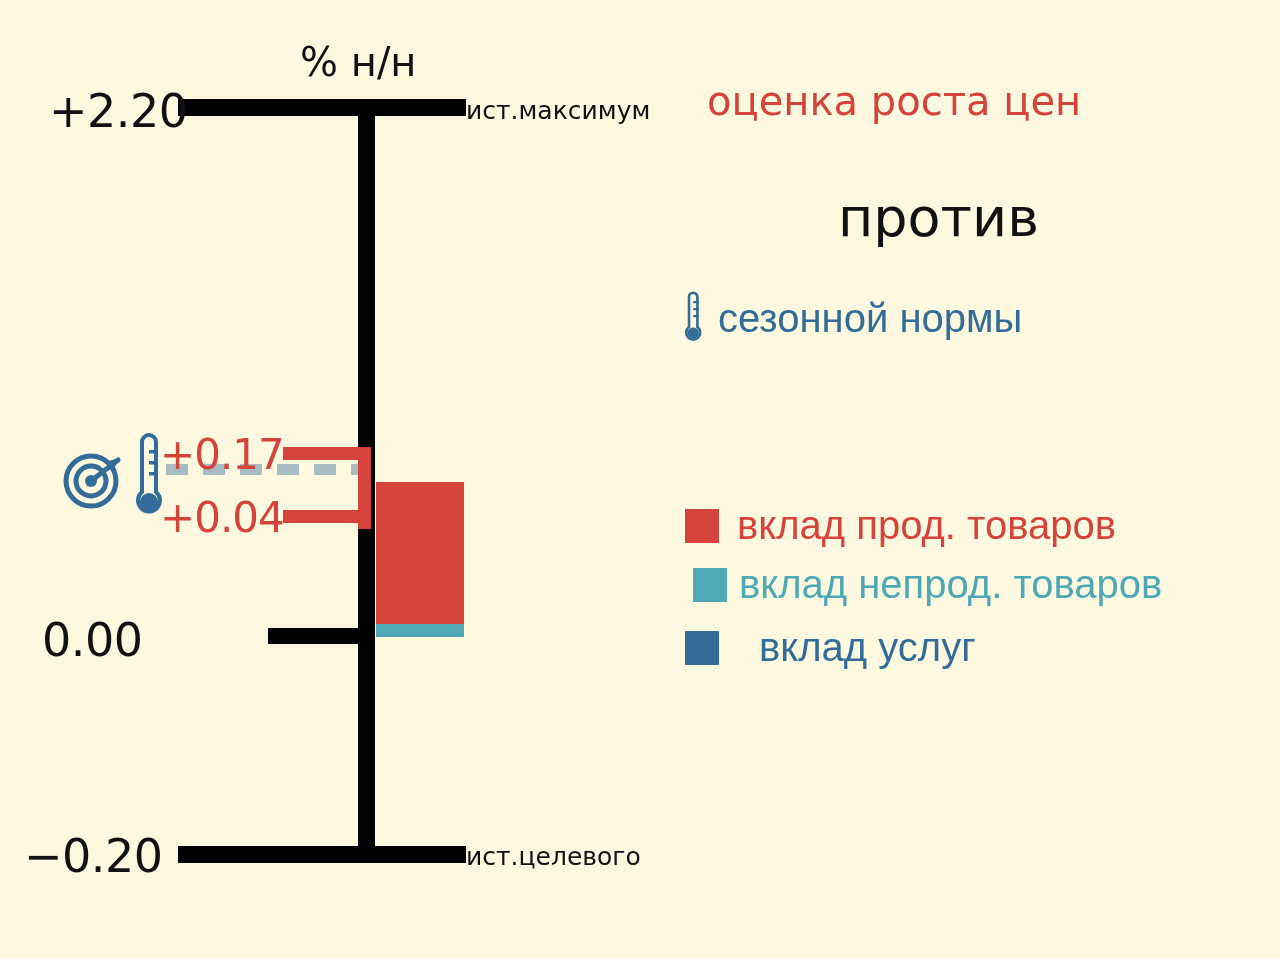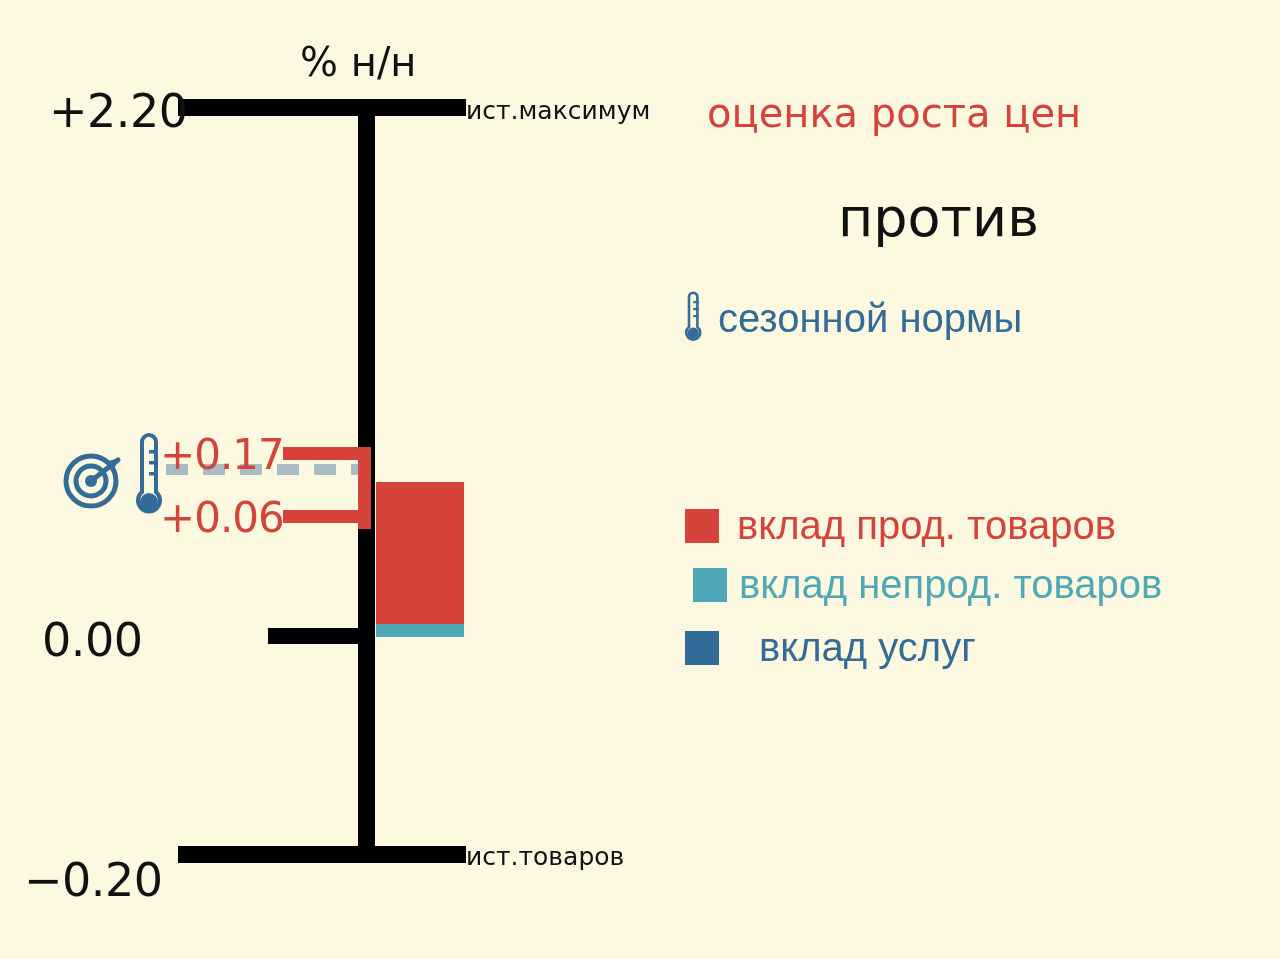--- a/index.html
+++ b/index.html
@@ -114,35 +114,35 @@
   <div class="abs axis-spine" style="left:358px; top:100px; width:17px; height:763px;"></div>
 
   <div class="abs tick-line" style="left:178px; top:99px; width:288px; height:17px;"></div>
   <div class="abs tick-value" style="left:24px; top:84px;margin-left:25px;">+2.20</div>
   <div class="abs tick-caption" style="left:466px; top:96px;">ист.максимум</div>
 
   <div class="abs tick-line" style="left:268px; top:628px; width:100px; height:16px;"></div>
   <div class="abs tick-value" style="left:42px; top:613px;">0.00</div>
 
   <div class="abs tick-line" style="left:178px; top:846px; width:288px; height:17px;"></div>
-  <div class="abs tick-value" style="left:24px; top:853px;">−0.20</div>
-  <div class="abs tick-caption" style="left:466px; top:842px;">ист.товаров</div>
+  <div class="abs tick-value" style="left:24px; top:829px;">−0.20</div>
+  <div class="abs tick-caption" style="left:466px; top:842px;">ист.целевого</div>
 
   <div class="bar-seg" style="left:376px; top:482px; width:88px; height:142px; background:#D6433B;"></div>
 
   <div class="bar-seg" style="left:376px; top:624px; width:88px; height:13px; background:#4EA8B5;"></div>
 
   <div class="dash-line" style="left:166px; top:464px; width:205px;"></div>
 
   <div class="bracket-h" style="left:283px; top:447px; width:88px; height:13px; background:#D6433B;"></div>
   <div class="bracket-v" style="left:358px; top:447px; width:13px; height:82px; background:#D6433B;"></div>
   <div class="abs marker-label" style="left:160px; top:430px; color:#D6433B;">+0.17</div>
 
   <div class="bracket-h" style="left:283px; top:510px; width:88px; height:13px; background:#D6433B;"></div>
-  <div class="abs marker-label" style="left:160px; top:493px; color:#D6433B;">+0.06</div>
+  <div class="abs marker-label" style="left:160px; top:493px; color:#D6433B;">+0.04</div>
 
   <div class="abs icon-wrap" style="left:62px; top:448px; width:62px; height:62px;">
     <svg width="62" height="62" viewBox="0 0 62 62" aria-hidden="true">
       <circle cx="29" cy="33" r="25" fill="none" stroke="#336B99" stroke-width="5"></circle>
       <circle cx="29" cy="33" r="15" fill="none" stroke="#336B99" stroke-width="5"></circle>
       <circle cx="29" cy="33" r="6" fill="#336B99"></circle>
       <path d="M29 33 L56 12" stroke="#336B99" stroke-width="5" stroke-linecap="round" fill="none"></path>
       <path d="M57 10 L44 14 L52 21 Z" fill="#336B99"></path>
       <path d="M57 10 L50 24 L44 14 Z" fill="#336B99"></path>
     </svg>
@@ -151,21 +151,21 @@
   <div class="abs icon-wrap" style="left:128px; top:432px; width:42px; height:90px;">
     <svg width="42" height="90" viewBox="0 0 42 90" aria-hidden="true">
       <path d="M14 10 a7 7 0 0 1 14 0 L28 60 a11 11 0 1 1 -14 0 Z" fill="none" stroke="#336B99" stroke-width="4"></path>
       <circle cx="21" cy="70" r="9" fill="#336B99"></circle>
       <rect x="21" y="40" width="9" height="3.5" fill="#336B99"></rect>
       <rect x="21" y="29" width="9" height="3.5" fill="#336B99"></rect>
       <rect x="21" y="18" width="9" height="3.5" fill="#336B99"></rect>
     </svg>
   </div>
 
-  <div class="abs note-red" style="left:707px; top:78px; color:#D6433B;margin-top:12px;">оценка роста цен</div>
+  <div class="abs note-red" style="left:707px; top:78px; color:#D6433B;">оценка роста цен</div>
 
   <div class="abs note-black" style="left:838px; top:186px; color:#111111;">против</div>
 
   <div class="legend-row" style="left:680px; top:290px;">
     <span class="icon-wrap" style="width:26px; height:56px; margin-right:12px;">
       <svg width="26" height="56" viewBox="0 0 26 56" aria-hidden="true">
         <path d="M9 7 a4.2 4.2 0 0 1 8.4 0 L17.4 37 a7 7 0 1 1 -8.4 0 Z" fill="none" stroke="#336B99" stroke-width="2.6"></path>
         <circle cx="13.2" cy="43" r="5.6" fill="#336B99"></circle>
         <rect x="13.2" y="25" width="5.5" height="2.2" fill="#336B99"></rect>
         <rect x="13.2" y="18" width="5.5" height="2.2" fill="#336B99"></rect>

